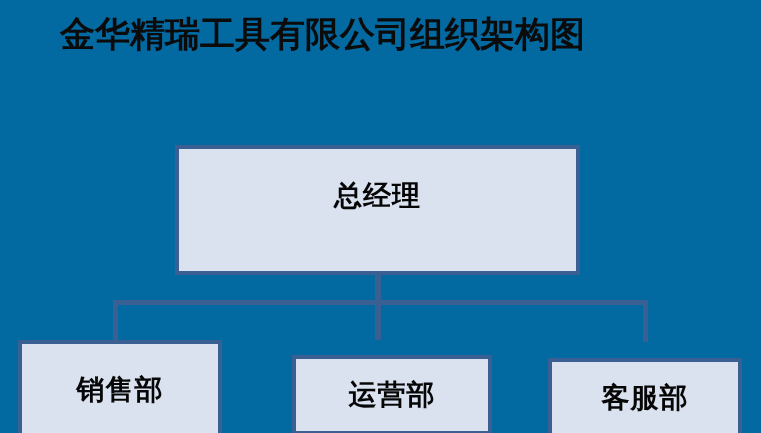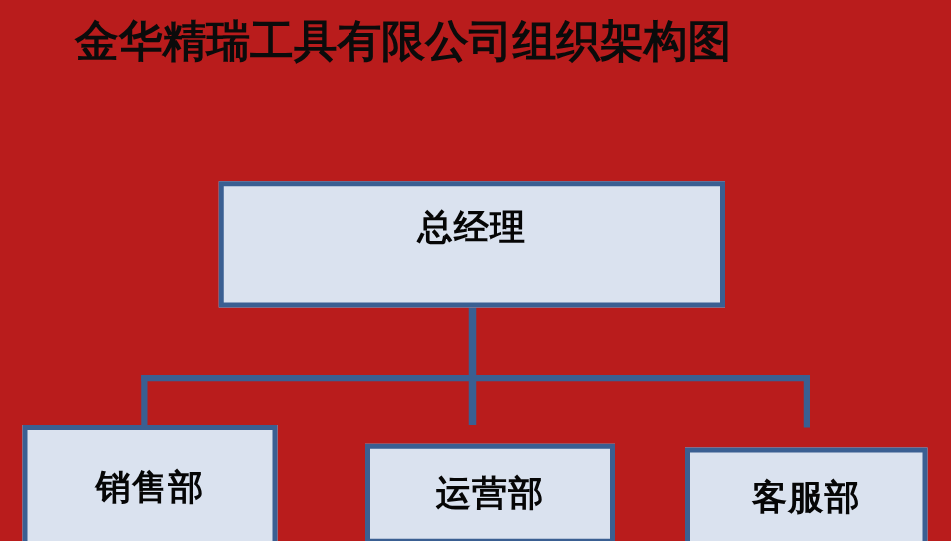--- a/index.html
+++ b/index.html
@@ -10,21 +10,21 @@
     width: 761px;
     height: 433px;
     background: #ffffff;
     font-family: "DejaVu Sans", "Liberation Sans", sans-serif;
     overflow: hidden;
   }
   #org-chart {
     position: relative;
     width: 761px;
     height: 433px;
-    background: #b91c1c;
+    background: #0369a1;
   }
   .chart-title {
     position: absolute;
     left: 60px;
     top: 10px;
     font-size: 35px;
     font-weight: bold;
     color: #0b0b0b;
     letter-spacing: 0px;
     white-space: nowrap;
@@ -46,21 +46,21 @@
     font-weight: bold;
     color: #060606;
     letter-spacing: 1px;
     white-space: nowrap;
     font-family: "DejaVu Sans", "Liberation Sans", sans-serif;
   }
   #node-root {
     left: 175px;
     top: 145px;
     width: 405px;
-    height: 101px;
+    height: 130px;
   }
   #node-root .node-label {
     position: relative;
     top: -14px;
   }
   #node-sales {
     left: 18px;
     top: 340px;
     width: 204px;
     height: 100px;

